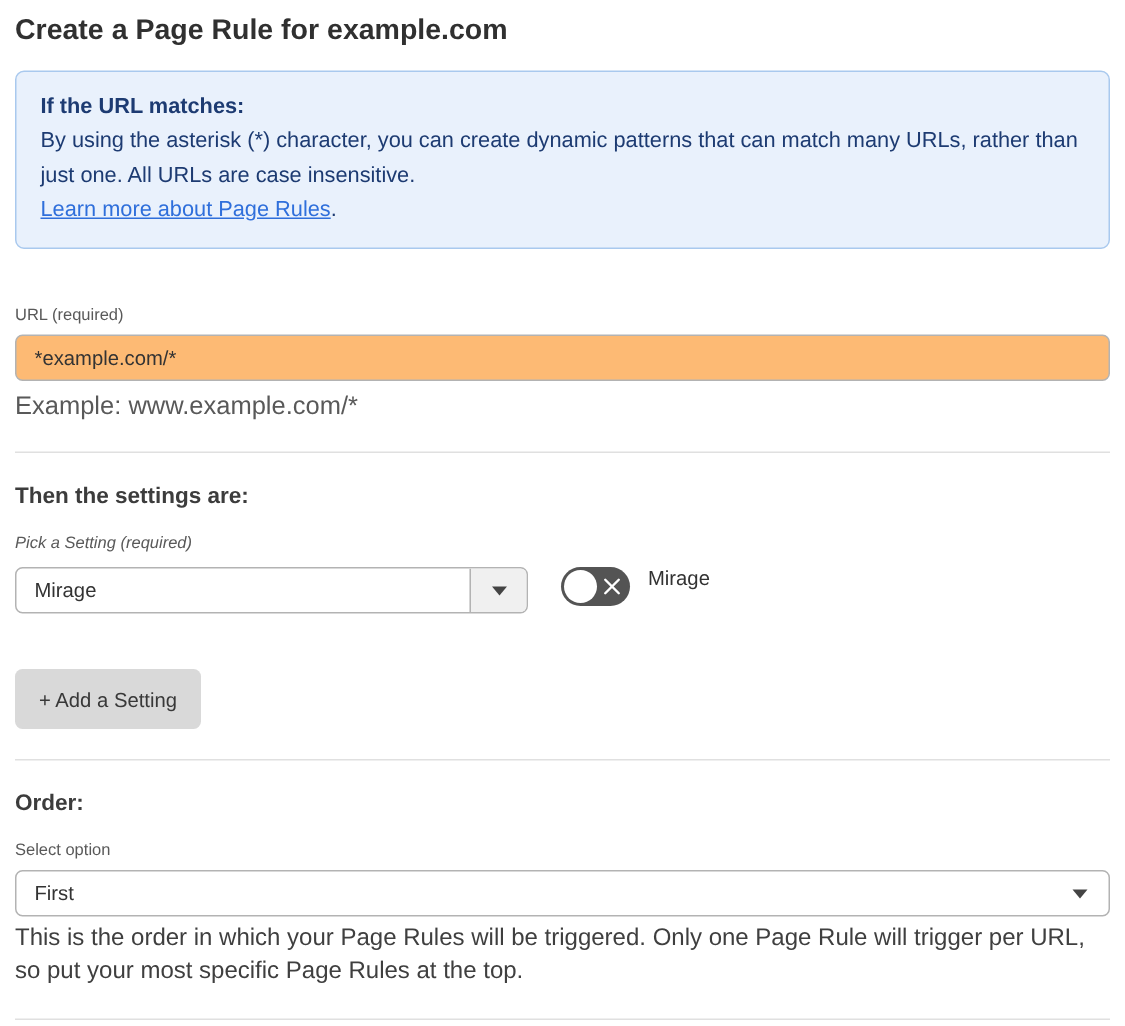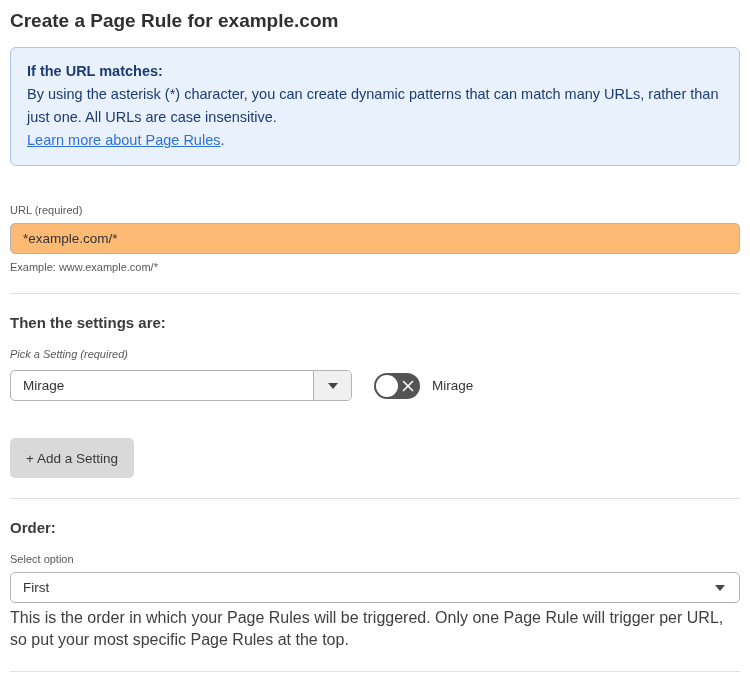--- a/index.html
+++ b/index.html
@@ -36,33 +36,33 @@
     font-size:11px; color:#595959; margin-bottom:7px;
   }
   .text-input {
     width:100%; height:31px;
     border:1px solid #b3b3b3; border-radius:5px;
     padding:0 12px; font-size:13.5px; color:#333;
     font-family:"Liberation Sans", sans-serif;
     outline:none; background:#fdba74;
   }
   .example-text {
-    font-size:11px; color:#595959; margin-top:7px;
+    font-size:17px; color:#595959; margin-top:7px;
   }
   .divider {
     border:none; border-top:1px solid #e0e0e0;
     margin:20px 0 0 0;
   }
   .section-heading {
     font-size:15px; font-weight:bold; color:#3c3c3c;
     margin-top:20px;
   }
   
   .setting-row {
-    display:flex; align-items:center; margin-top:10px;
+    display:flex; margin-top:10px;
   }
   .fake-select {
     display:flex; align-items:stretch;
     border:1px solid #b3b3b3; border-radius:5px;
     height:31px; background:#fff; cursor:pointer;
     overflow:hidden;
   }
   .setting-select { width:342px; }
   .fake-select .select-value {
     flex:1; display:flex; align-items:center;

